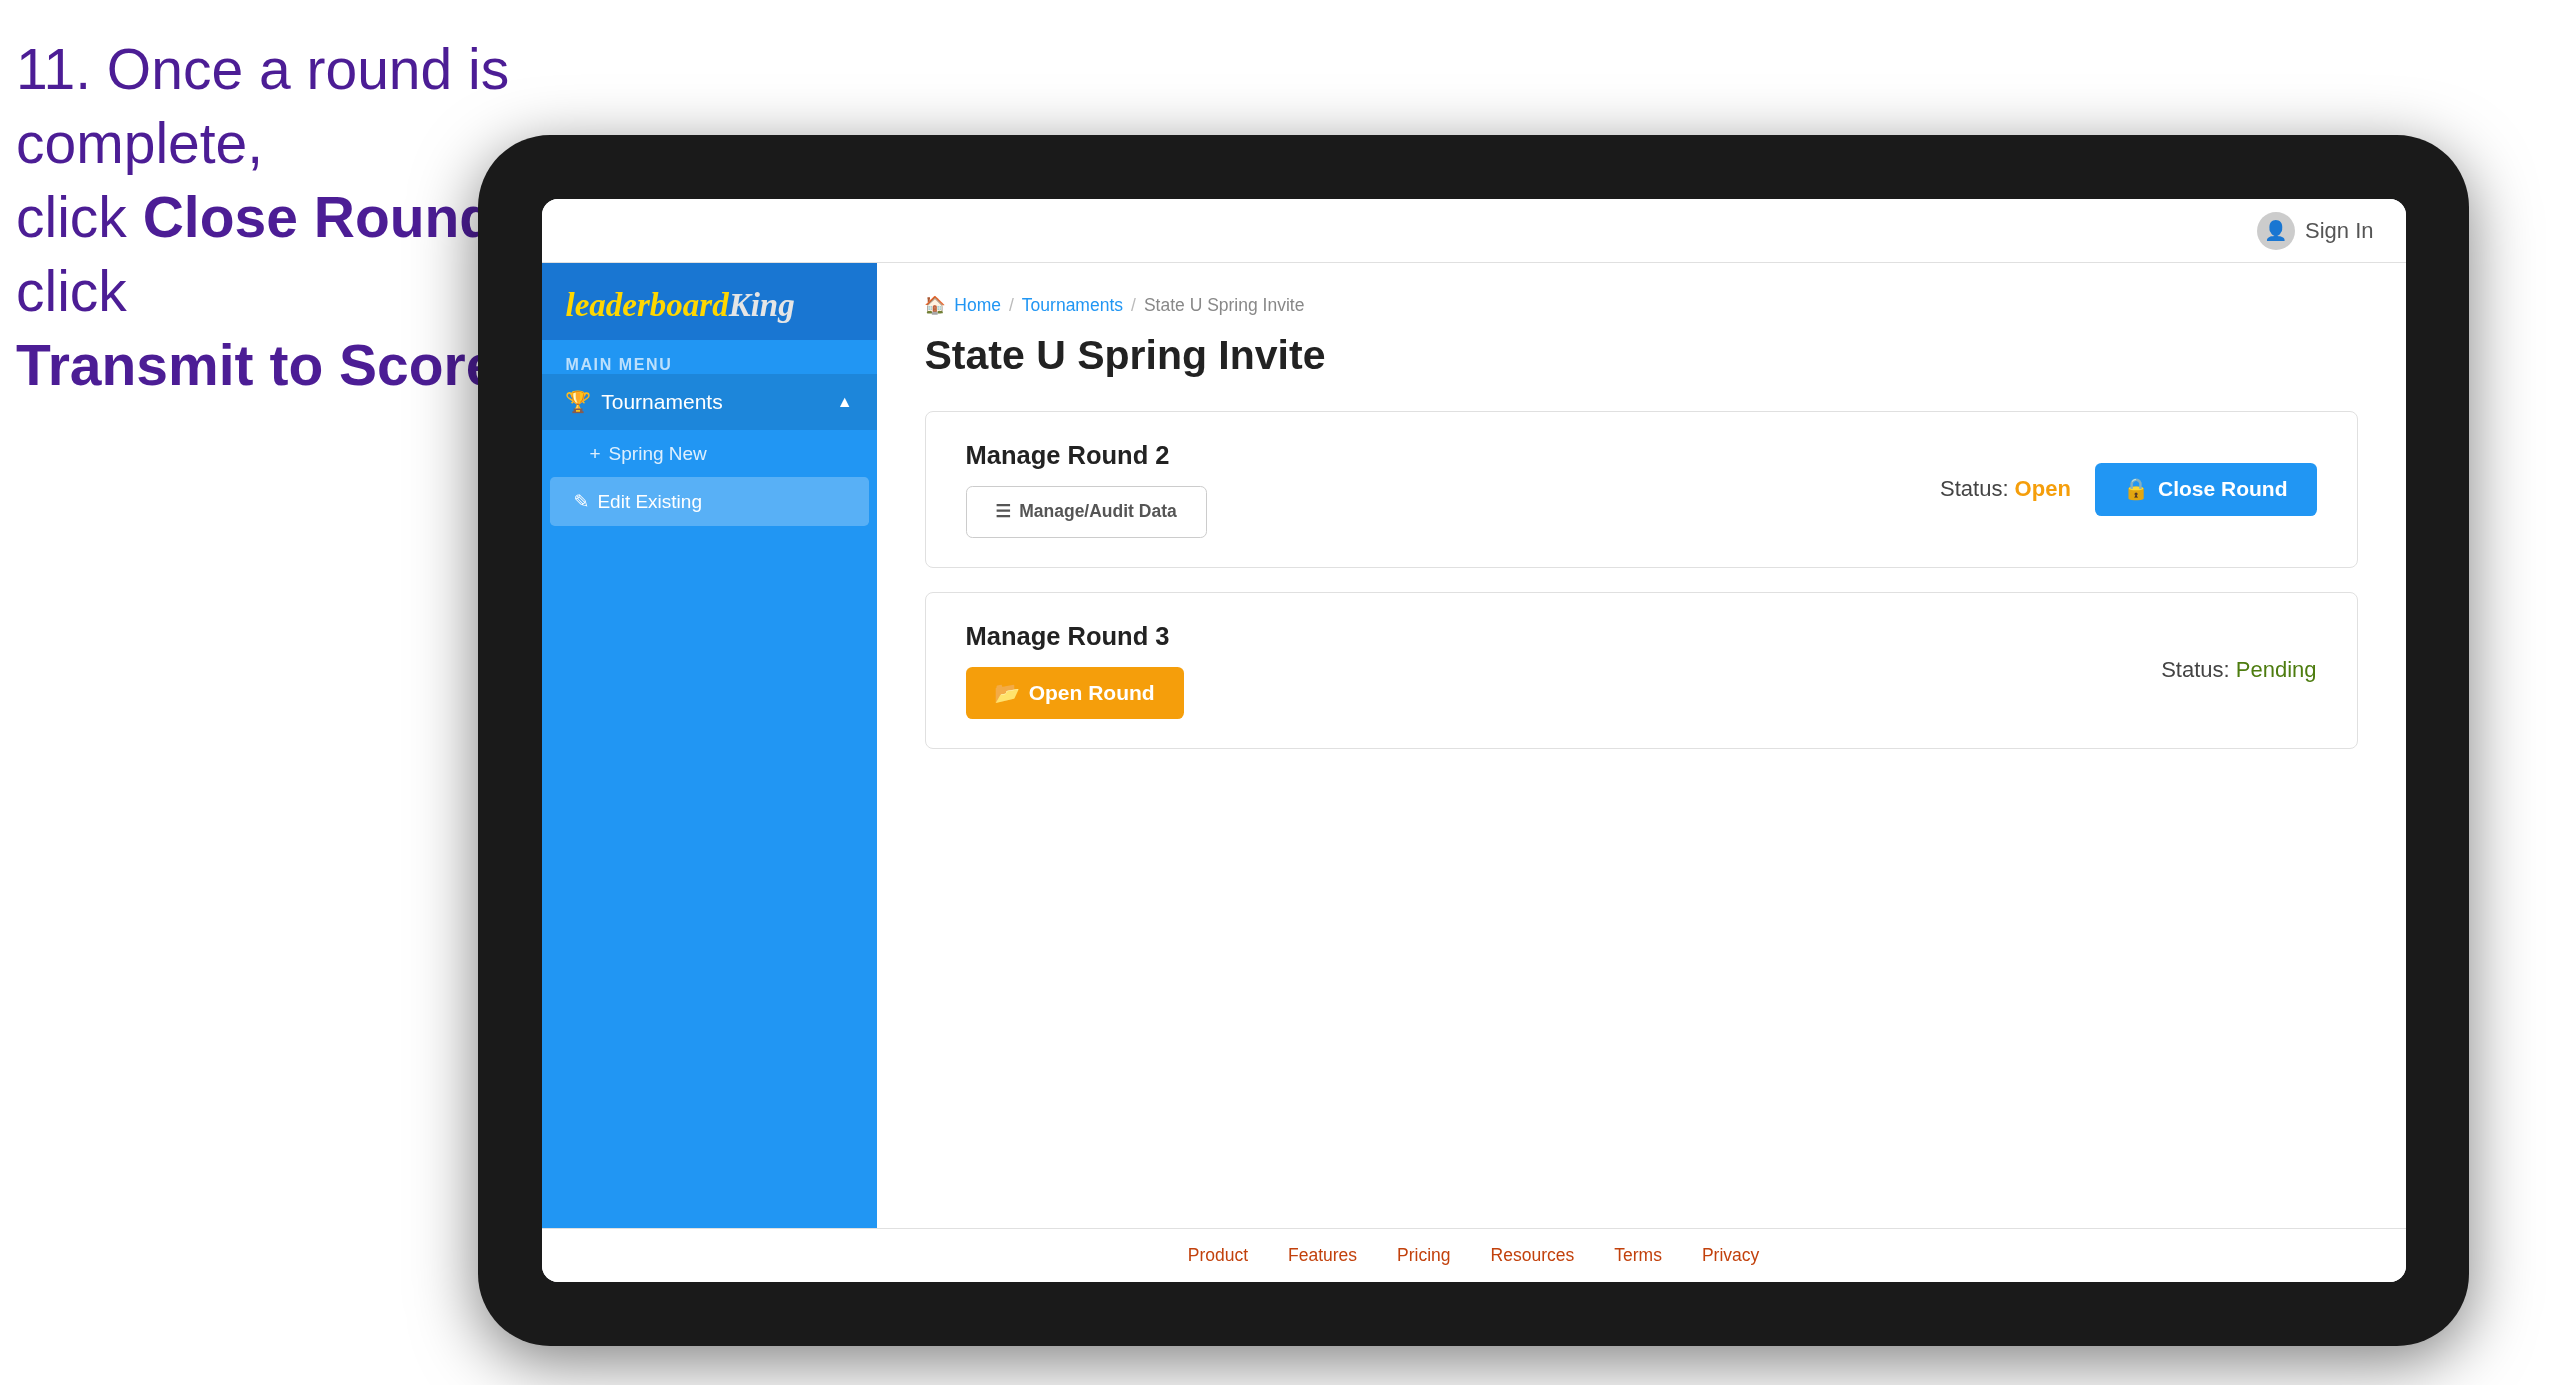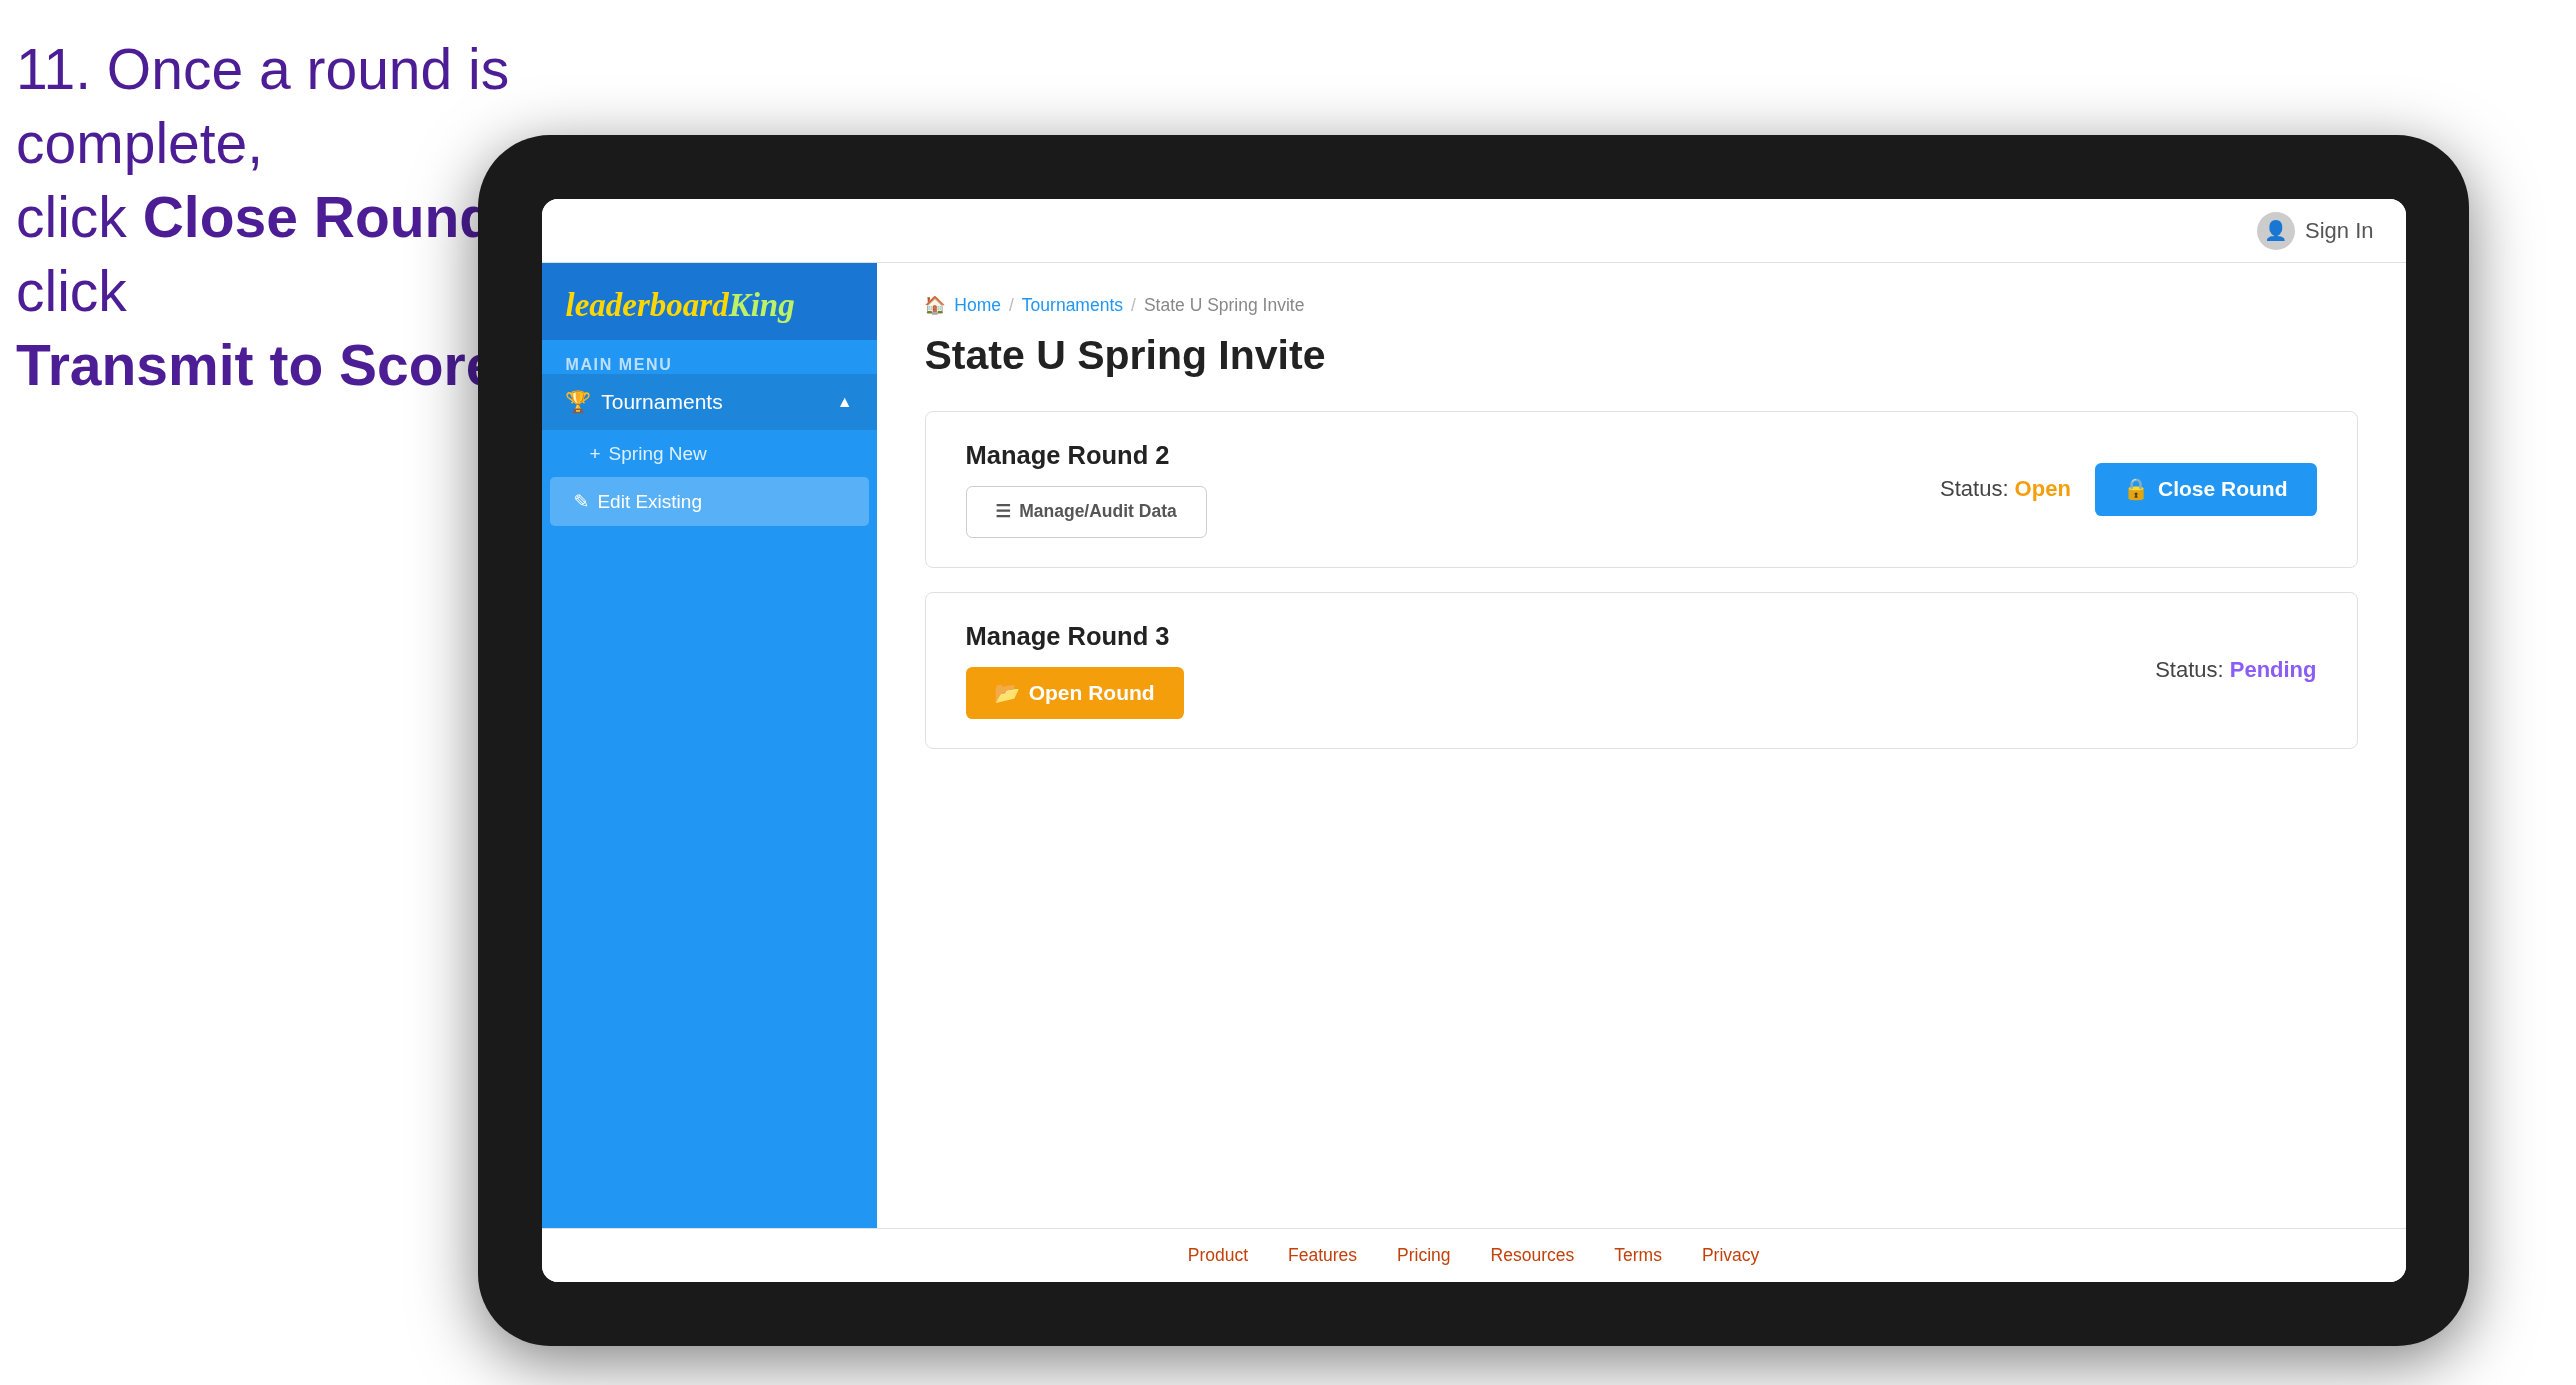--- a/index.html
+++ b/index.html
@@ -230,21 +230,21 @@
       gap: 24px;
     }
 
     .status-text {
       font-size: 22px;
       color: #444;
     }
 
     .status-closed { color: #e53935; font-weight: 700; }
     .status-open { color: #f59e0b; font-weight: 700; }
-    .status-pending { color: #8b5cf6; font-weight: 700; }
+    .status-pending { color: #4d7c0f; font-weight: 400; }
 
     
     .btn {
       padding: 14.3px 29px;
       border: none;
       border-radius: 6.4px;
       font-size: 21px;
       font-weight: 600;
       cursor: pointer;
       display: flex;
@@ -312,21 +312,21 @@
         <div class="avatar-icon">👤</div>
         <span>Sign In</span>
       </div>
     </div>
 
     <div class="main-area">
 
       <div class="sidebar">
         <div class="logo-area">
           <div class="logo-text">
-            <span>leaderboard</span><span style="color:#bef264;">King</span>
+            <span>leaderboard</span><span style="color:#e5e5e5;">King</span>
           </div>
         </div>
 
         <div class="main-menu-label">MAIN MENU</div>
 
         <div class="sidebar-item expanded">
           <span>🏆</span>
           <span>Tournaments</span>
           <span class="chevron">▲</span>
         </div>

